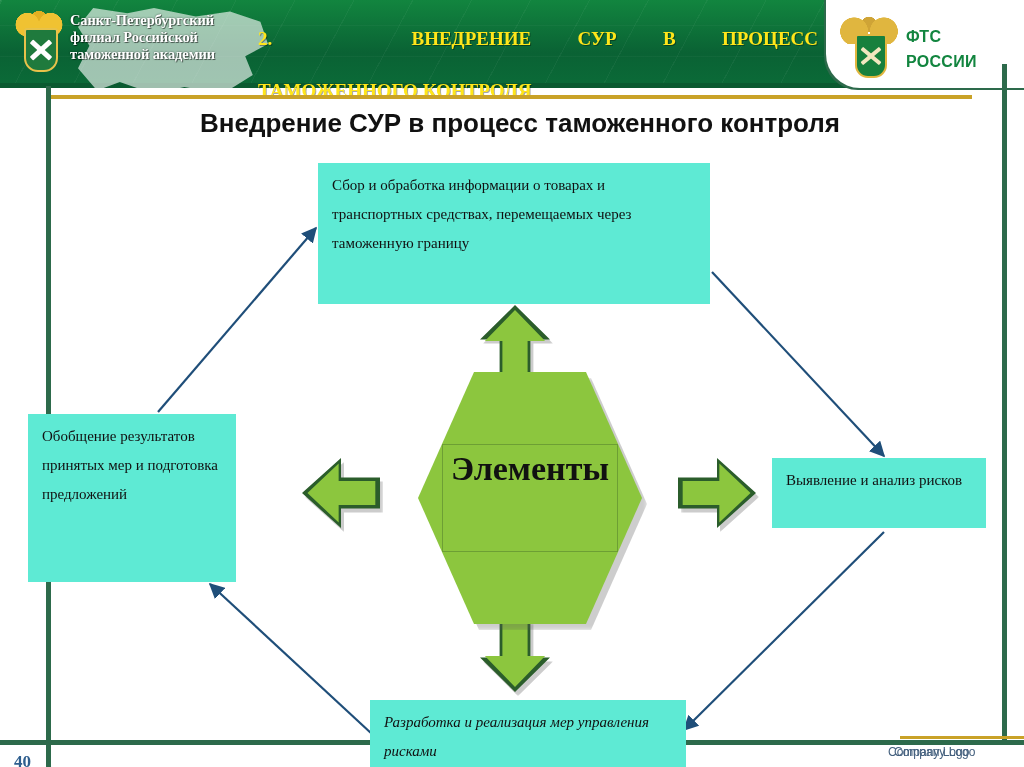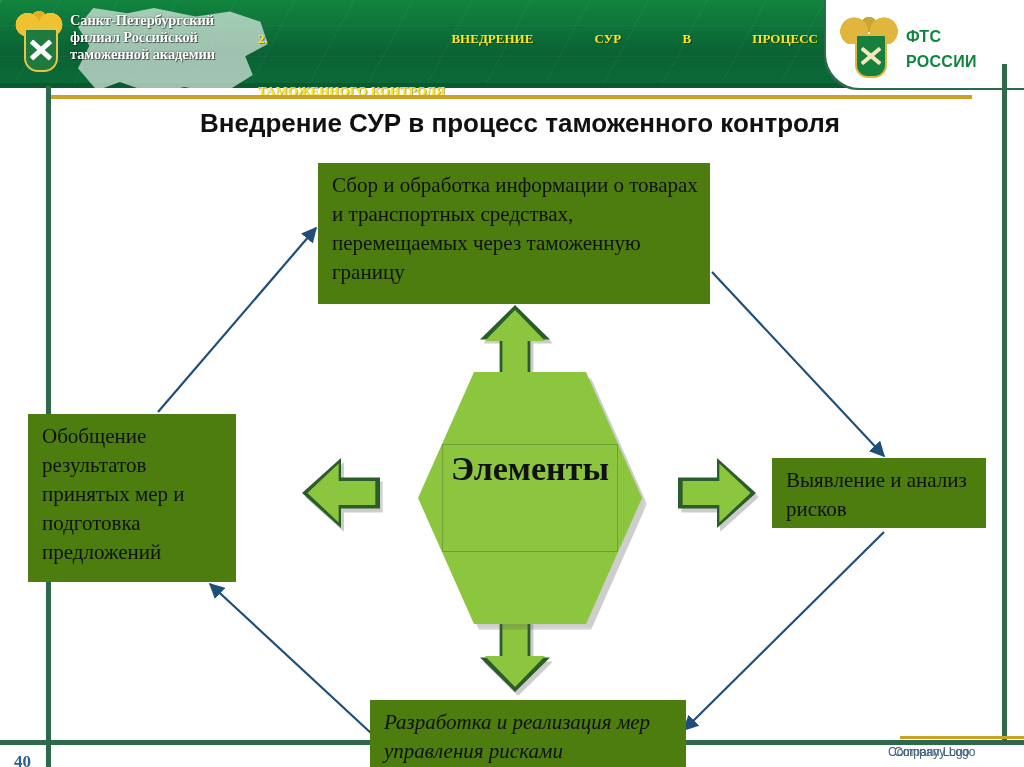--- a/index.html
+++ b/index.html
@@ -94,21 +94,21 @@
 
   .acad-title{
     position:absolute;left:70px;top:12px;width:190px;
     color:#ffffff;font-weight:bold;font-size:14.5px;line-height:17px;
     font-family:"Liberation Serif", serif;
     text-shadow:0 0 2px rgba(0,0,0,.6), 1px 1px 0 rgba(0,0,0,.45);
     letter-spacing:-.1px;
   }
   .hdr-main{
     position:absolute;left:258px;top:26px;width:560px;height:52px;
-    color:#ffe61a;font-weight:bold;font-size:13px;line-height:26px;
+    color:#ffe61a;font-weight:bold;font-size:19px;line-height:26px;
     font-family:"Liberation Serif", serif;
     text-align:justify;
     text-shadow:1px 1px 0 rgba(0,0,0,.35);
   }
   .hdr-line1{display:block;width:100%;text-align:justify;}
   .hdr-line1::after{content:"";display:inline-block;width:100%;}
   .hdr-line2{display:block;}
 
   .fts{
     position:absolute;left:838px;top:8px;width:180px;height:76px;
@@ -141,22 +141,22 @@
   
   .slide-title{
     position:absolute;left:60px;top:108px;width:920px;
     text-align:center;
     font-family:"Liberation Sans", sans-serif;
     font-weight:bold;font-size:26px;color:#111;
   }
 
   
   .ybox{
-    position:absolute;background:#4d7c0f;color:#111;
-    font-family:"Liberation Serif", serif;font-size:21px;line-height:29px;
+    position:absolute;background:#5eead4;color:#111;
+    font-family:"Liberation Serif", serif;font-size:15px;line-height:29px;
     box-sizing:border-box;padding:8px 12px 8px 14px;
   }
   #box-top{left:318px;top:163px;width:392px;height:141px;}
   #box-left{left:28px;top:414px;width:208px;height:168px;}
   #box-right{left:772px;top:458px;width:214px;height:70px;}
   #box-bottom{left:370px;top:700px;width:316px;height:67px;font-style:italic;}
 
   
   .hexwrap{position:absolute;left:418px;top:372px;width:224px;height:252px;}
   .hex-shadow{

